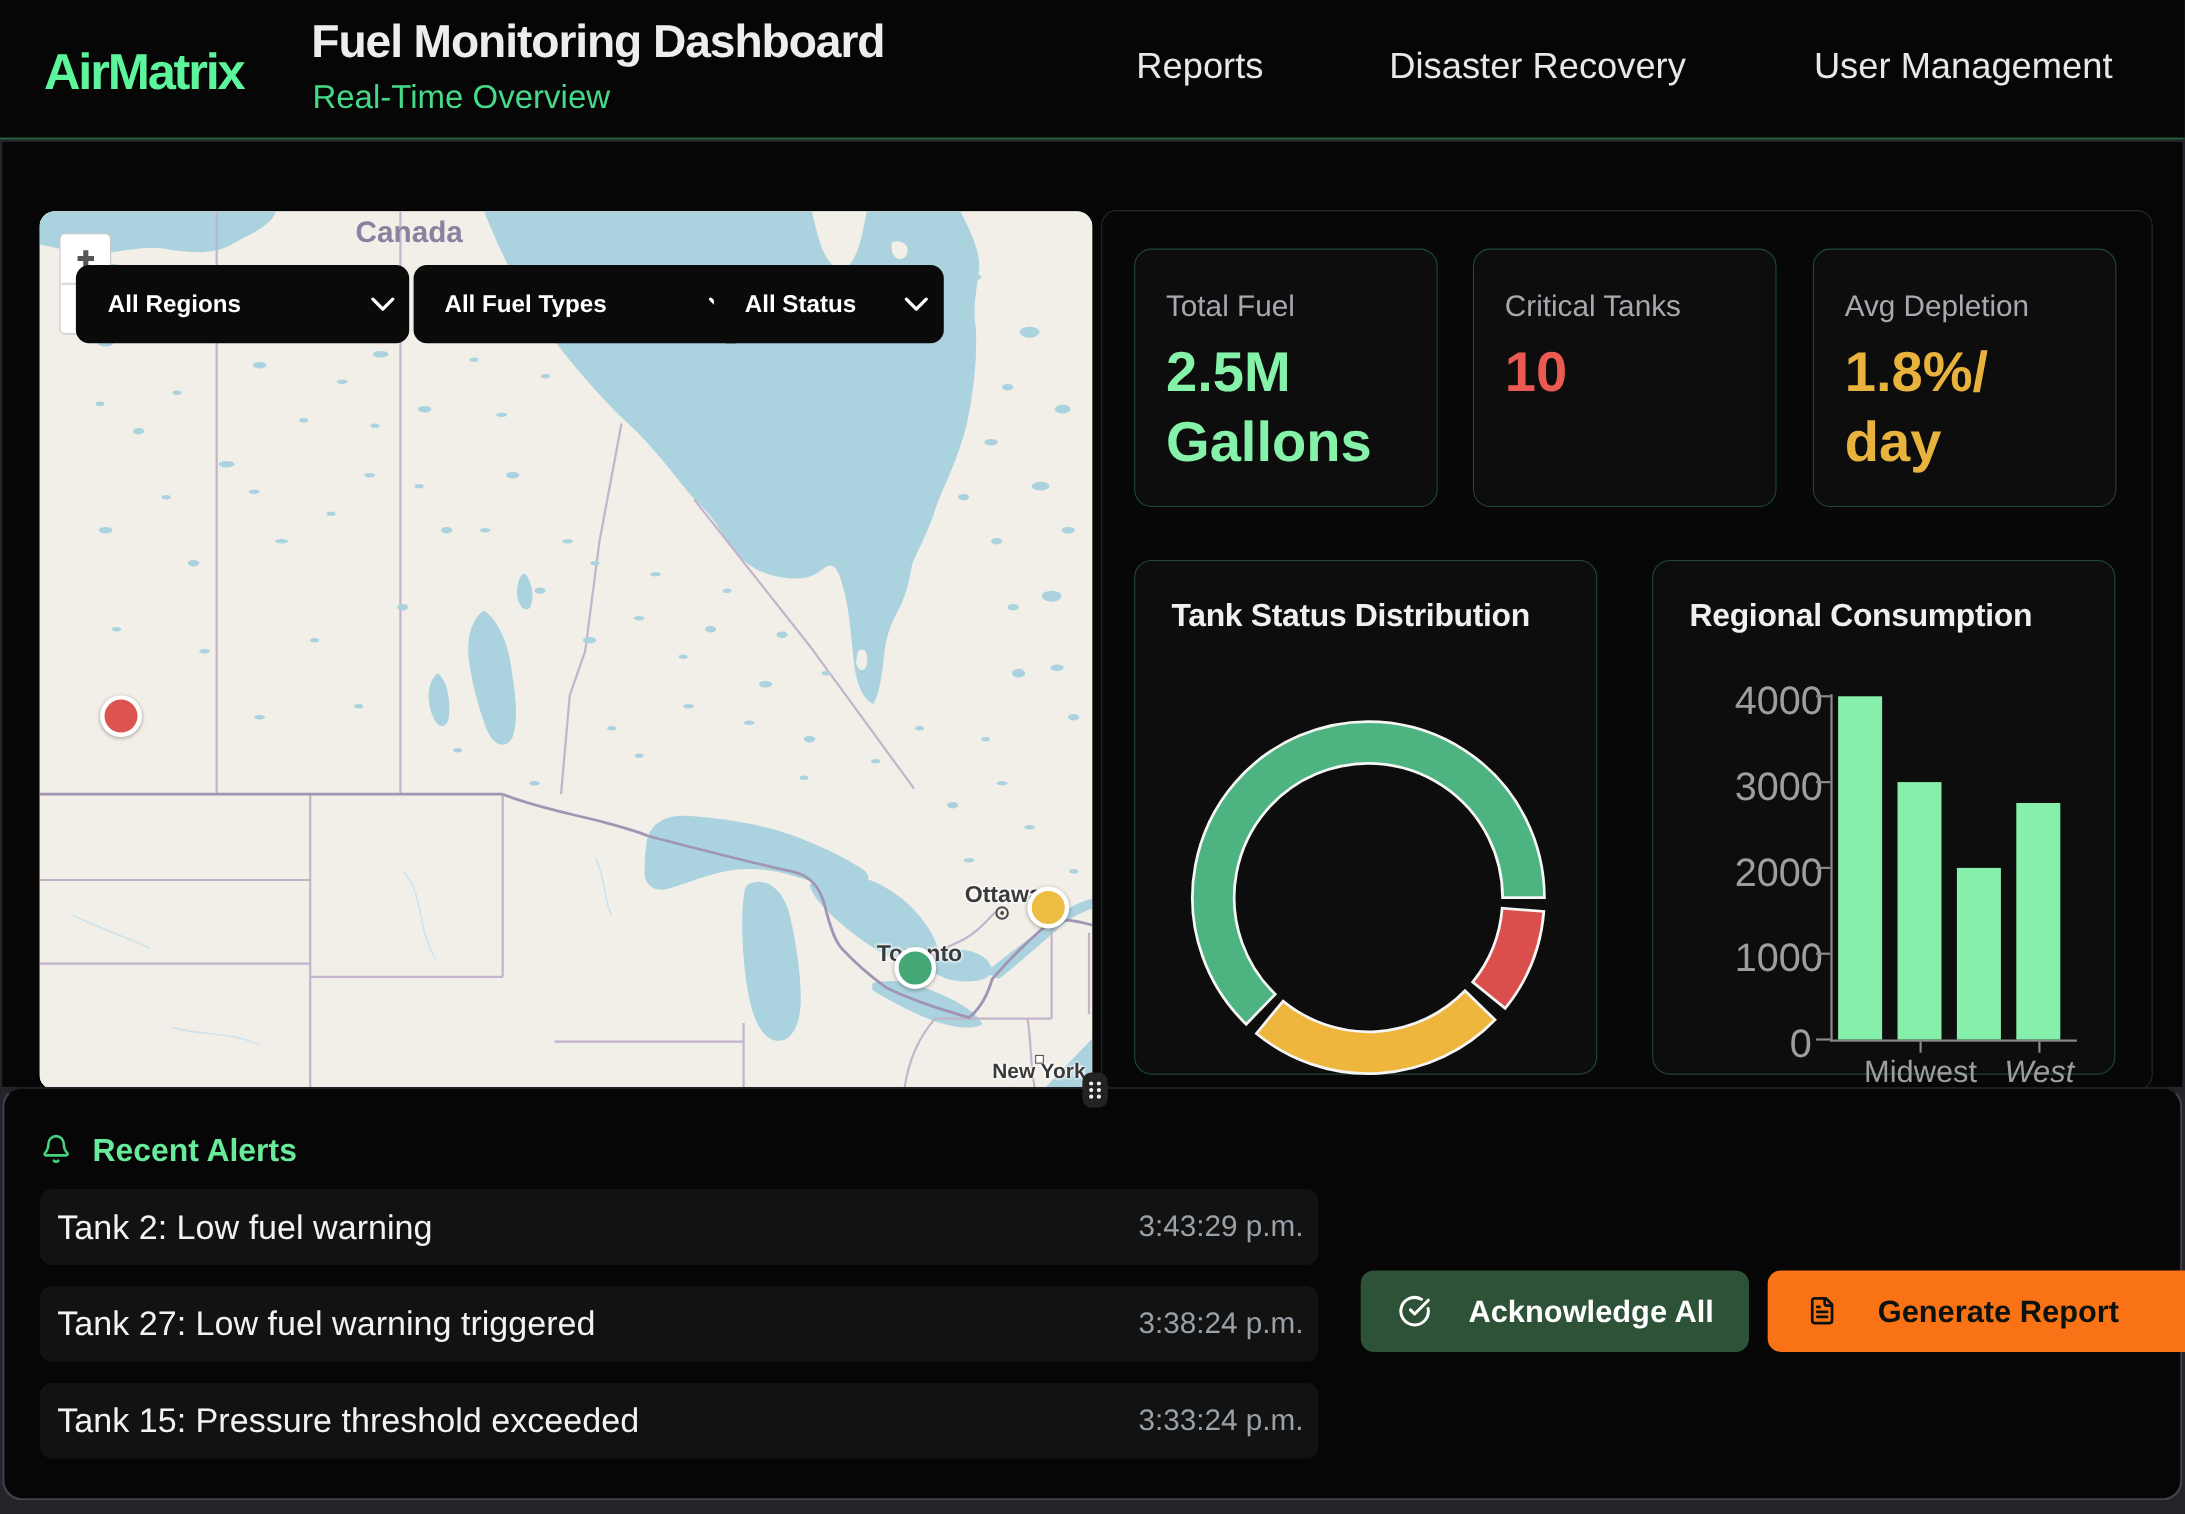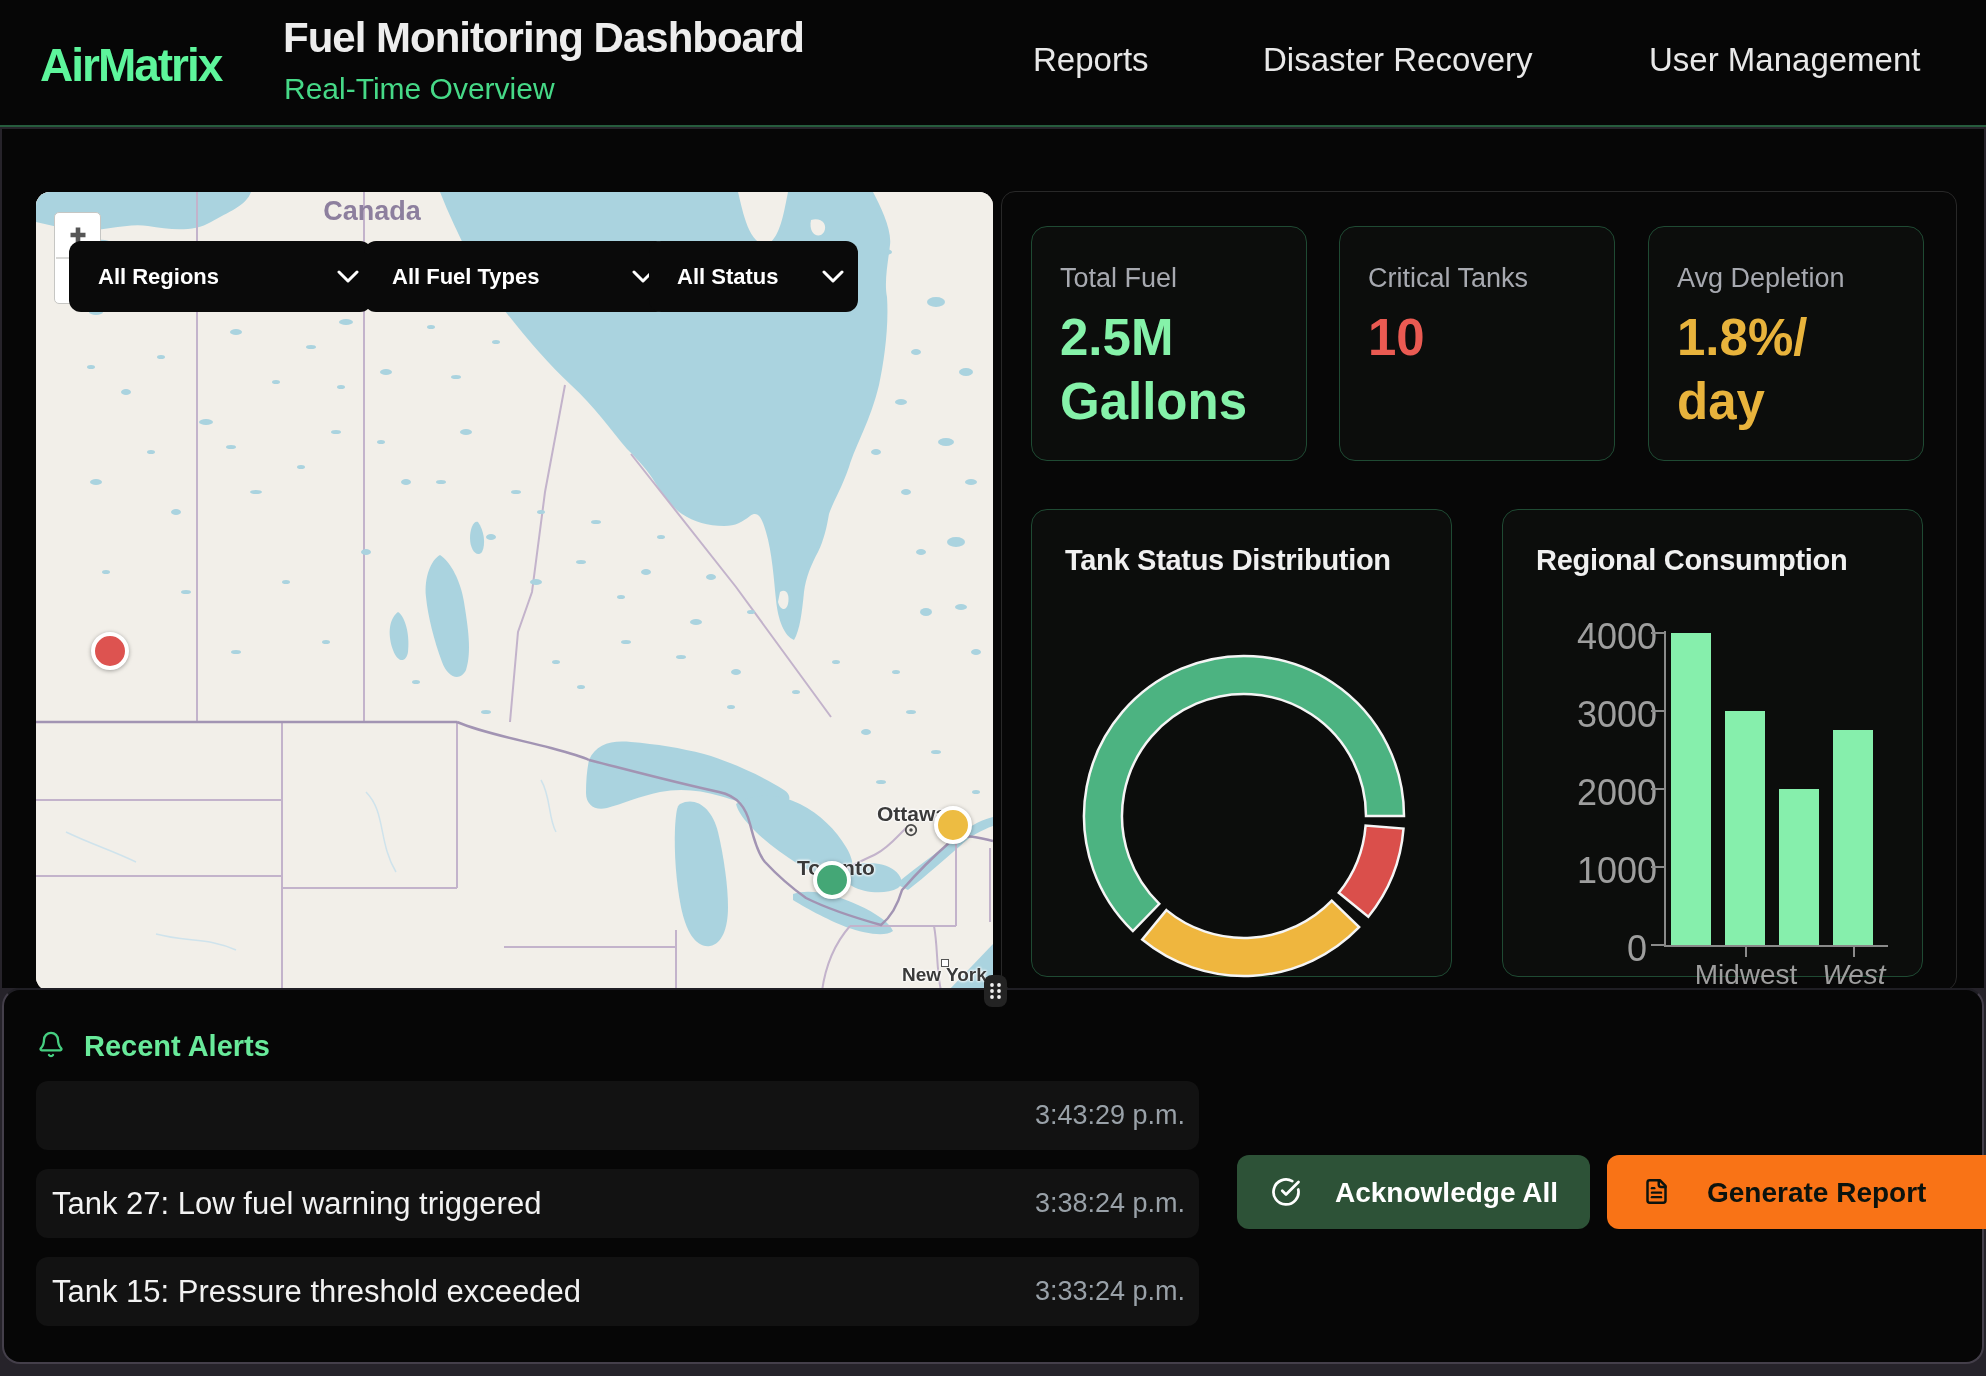--- a/index.html
+++ b/index.html
@@ -203,21 +203,21 @@
   <div class="marker" style="left:777px; top:669px; background:#44a776;"></div>
   <div style="position:absolute; left:18px; top:20px; width:47px; height:92px; background:#fff; border:1.5px solid #c6c6c3; border-radius:5px;"></div>
   <div style="position:absolute; left:20px; top:65px; width:43px; height:1.5px; background:#d8d8d6;"></div>
   <svg style="position:absolute; left:33px; top:34px;" width="18" height="18" viewBox="0 0 18 18">
       <path d="M9 1.5 V16.5 M1.5 9 H16.5" stroke="#565656" stroke-width="4.6"></path>
     </svg>
   <div class="drop" style="left:33px; width:303px;"><span style="margin-left:29px;">All Regions</span>
     <svg style="right:13px;" width="22" height="13" viewBox="0 0 22 13" fill="none" stroke="#fff" stroke-width="3" stroke-linecap="round" stroke-linejoin="round">
         <path d="M2 2 L11 11 L20 2"></path>
       </svg></div>
-  <div class="drop" style="left:328px; width:304px;"><span style="margin-left:28px;">All Fuel Types</span>
+  <div class="drop" style="left:340px; width:304px;"><span style="margin-left:28px;">All Fuel Types</span>
     <svg style="right:14px;" width="22" height="13" viewBox="0 0 22 13" fill="none" stroke="#fff" stroke-width="3" stroke-linecap="round" stroke-linejoin="round">
         <path d="M2 2 L11 11 L20 2"></path>
       </svg></div>
   <div class="drop" style="left:613px; width:209px;"><span style="margin-left:28px;">All Status</span>
     <svg style="right:14px;" width="22" height="13" viewBox="0 0 22 13" fill="none" stroke="#fff" stroke-width="3" stroke-linecap="round" stroke-linejoin="round">
         <path d="M2 2 L11 11 L20 2"></path>
       </svg></div>
 </div>
 
 <div class="statcard" style="left:1031px;">
@@ -266,20 +266,21 @@
   <div class="xlab" style="left:316px; top:449px; width:70px; text-align:center;font-style:italic;">West</div>
 </div>
 
 <div id="alerts"></div>
 <svg class="abs" style="left:37px; top:1029px;" width="28" height="31" viewBox="0 0 24 24" fill="none" stroke="#46cf81" stroke-width="2" stroke-linecap="round" stroke-linejoin="round">
     <path d="M10.268 21a2 2 0 0 0 3.464 0"></path>
     <path d="M3.262 15.326A1 1 0 0 0 4 17h16a1 1 0 0 0 .74-1.673C19.41 13.956 18 12.499 18 8A6 6 0 0 0 6 8c0 4.499-1.411 5.956-2.738 7.326"></path>
   </svg>
 <div class="abs" style="left:84px; top:1030px; font-size:29px; font-weight:bold; color:#68ea9a;">Recent Alerts</div>
 <div class="alertrow" style="top:1081px;">
+    <span class="t">Tank 2: Low fuel warning</span>
     <span class="tm">3:43:29 p.m.</span>
   </div>
 <div class="alertrow" style="top:1169px;">
     <span class="t">Tank 27: Low fuel warning triggered</span>
     <span class="tm">3:38:24 p.m.</span>
   </div>
 <div class="alertrow" style="top:1257px;">
     <span class="t">Tank 15: Pressure threshold exceeded</span>
     <span class="tm">3:33:24 p.m.</span>
   </div>

